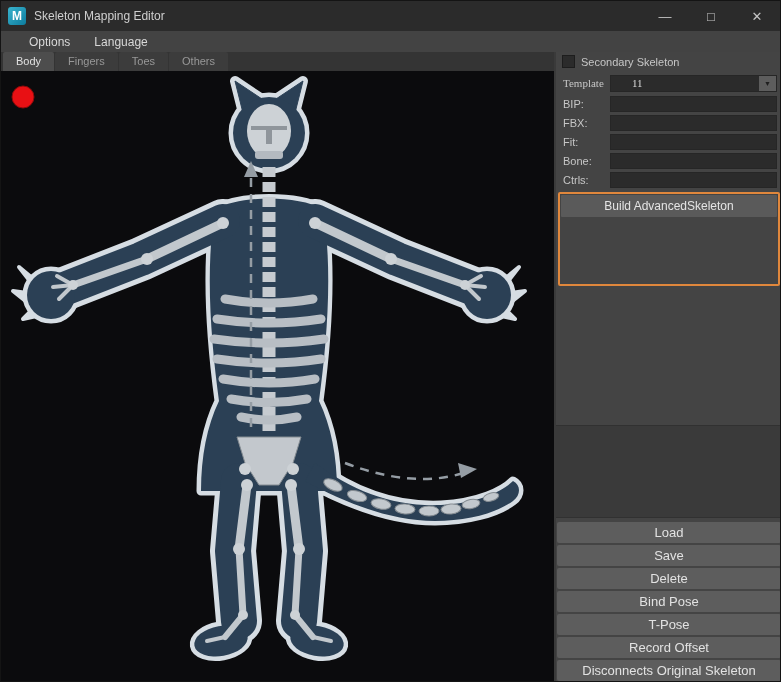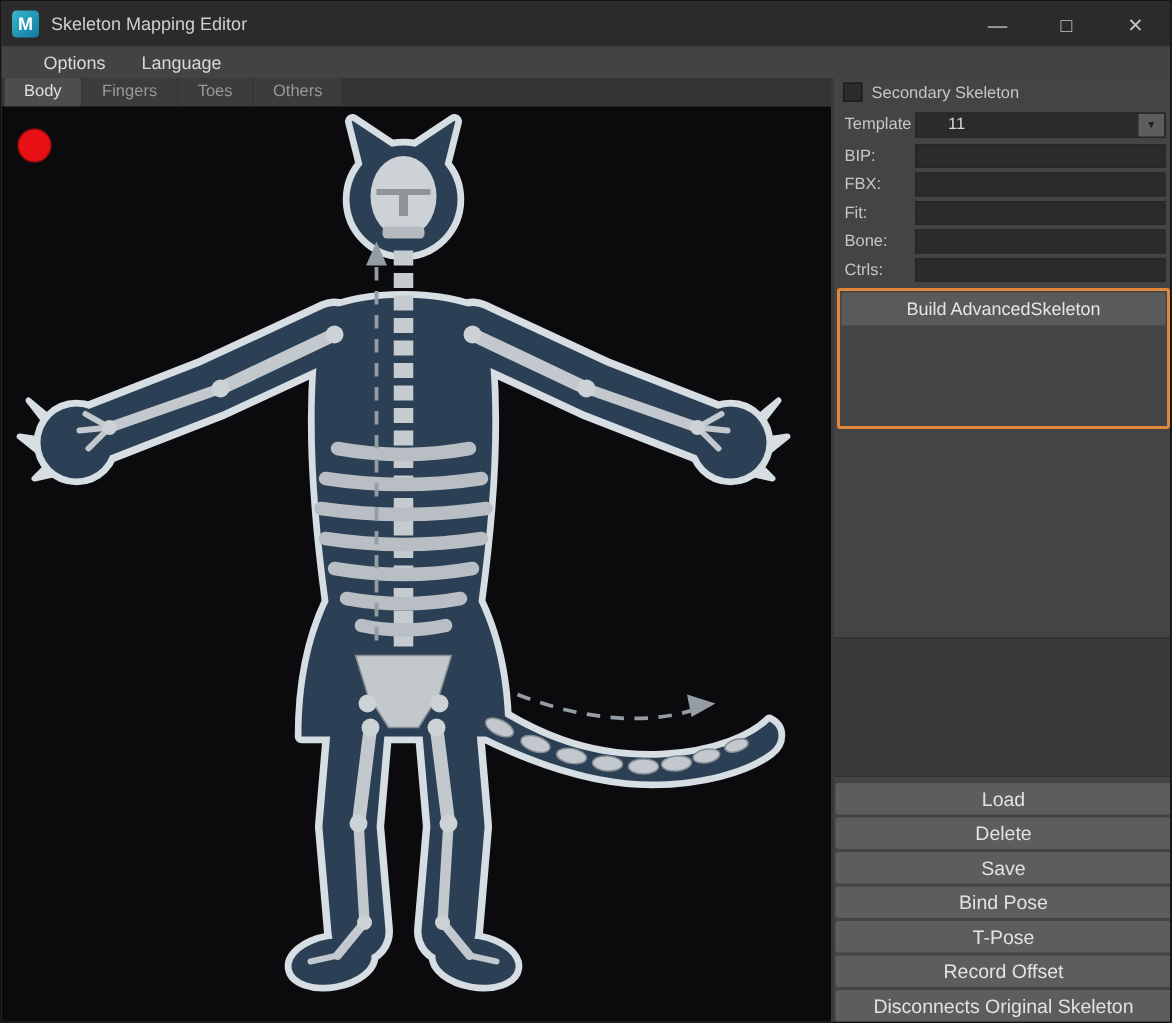--- a/index.html
+++ b/index.html
@@ -40,21 +40,21 @@
             background:#0b0b0d; }
 
   
   .panel { position:absolute; left:553px; top:51px; width:228px; height:631px;
            background:#444444; border-left:2px solid #3a3a3a; }
   .cb-row { position:absolute; left:6px; top:3px; display:flex;
             align-items:flex-end; gap:6px; }
   .checkbox { width:13px; height:13px; background:#2b2b2b; border:1px solid #1d1d1d; }
   .cb-label { color:#c6c6c6; font-size:11px; }
 
-  .tpl-row { position:absolute; left:0; top:23px; width:226px; height:17px; }
+  .tpl-row { position:absolute; left:0; top:23px; width:226px; height:17px;font-family:Liberation Serif, serif; }
   .plabel { position:absolute; left:7px; top:2px; color:#c6c6c6; font-size:11px; }
   .combo { position:absolute; left:54px; top:0; width:167px; height:17px;
            background:#2b2b2b; border:1px solid #262626; display:flex; }
   .combo-value { flex:1; color:#d8d8d8; font-size:11px; line-height:15px;
                  padding-left:21px; }
   .combo-arrow { width:17px; background:#5d5d5d; display:flex; align-items:center;
                  justify-content:center; font-size:7px; color:#1f1f1f; }
 
   .field-row { position:absolute; left:0; width:226px; height:16px; }
   .finput { position:absolute; left:54px; top:0; width:167px; height:16px;
@@ -283,22 +283,22 @@
     </div>
 
     <div class="orange-box">
       <button class="build-btn">Build AdvancedSkeleton</button>
     </div>
 
     <div class="dark-block"></div>
 
     <div class="btn-stack">
       <button class="panel-btn">Load</button>
+      <button class="panel-btn">Save</button>
       <button class="panel-btn">Delete</button>
-      <button class="panel-btn">Save</button>
       <button class="panel-btn">Bind Pose</button>
       <button class="panel-btn">T-Pose</button>
       <button class="panel-btn">Record Offset</button>
       <button class="panel-btn">Disconnects Original Skeleton</button>
     </div>
   </div>
 
 </div>
 
 </body></html>

